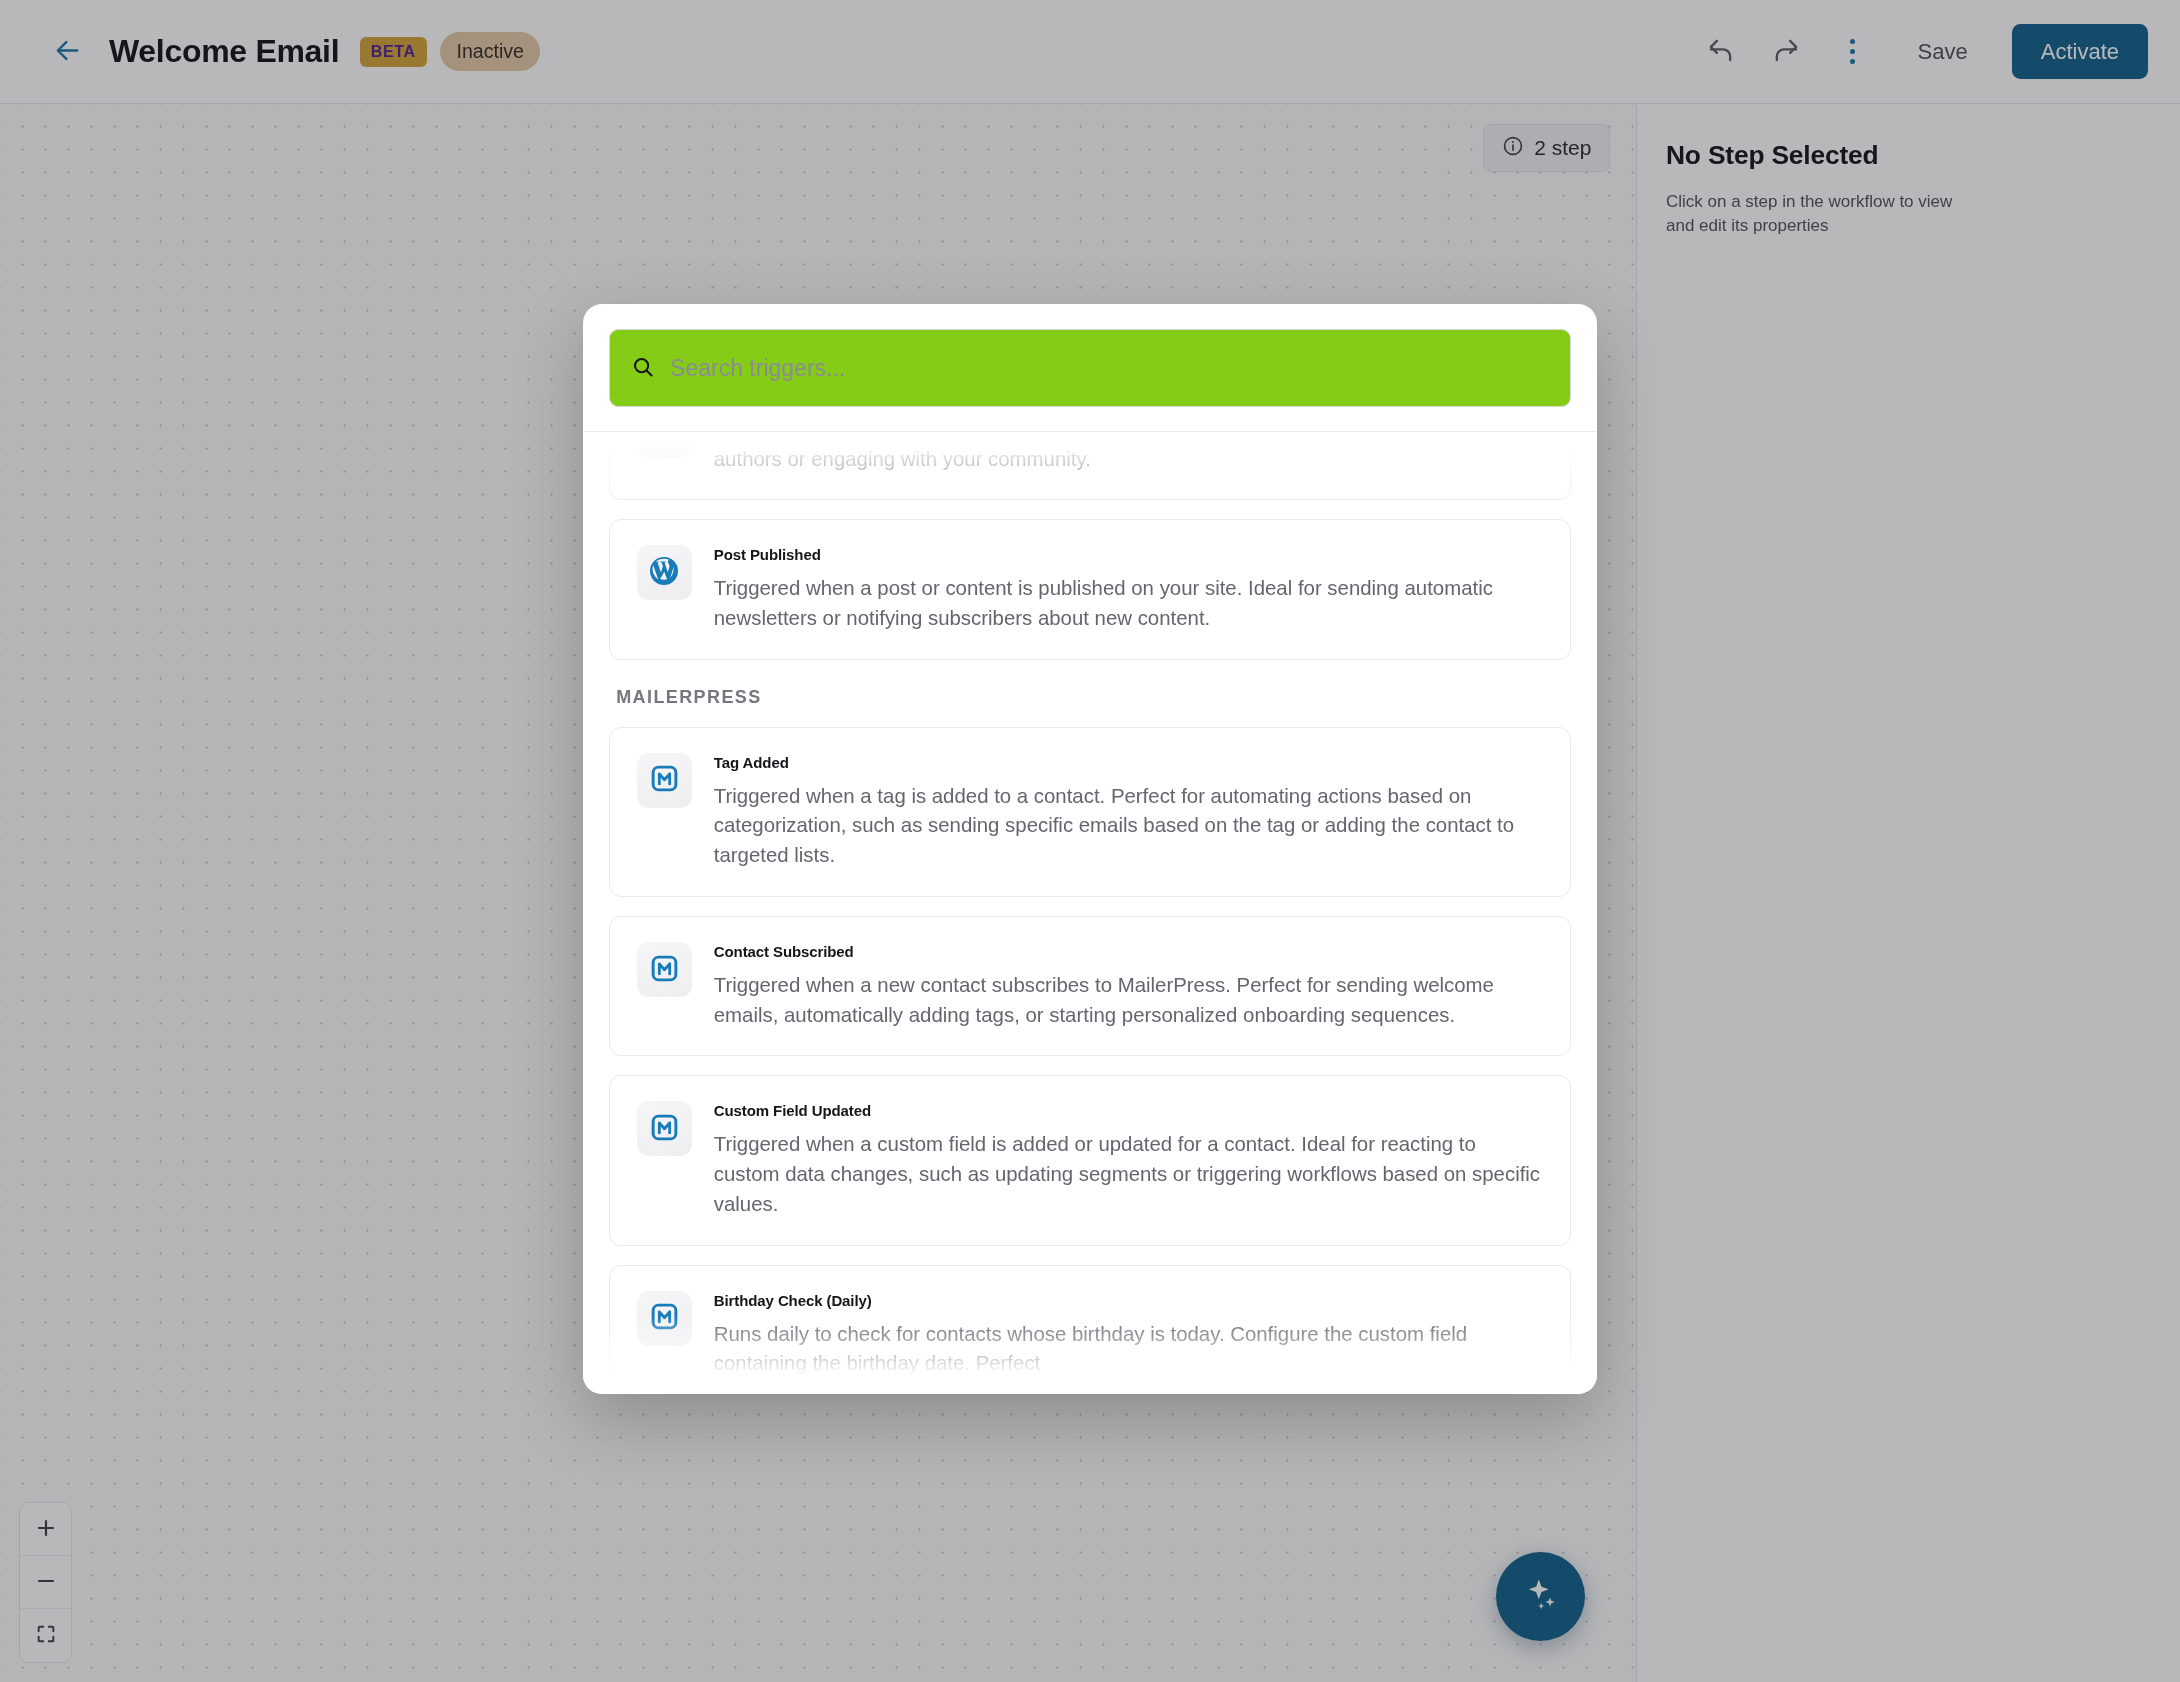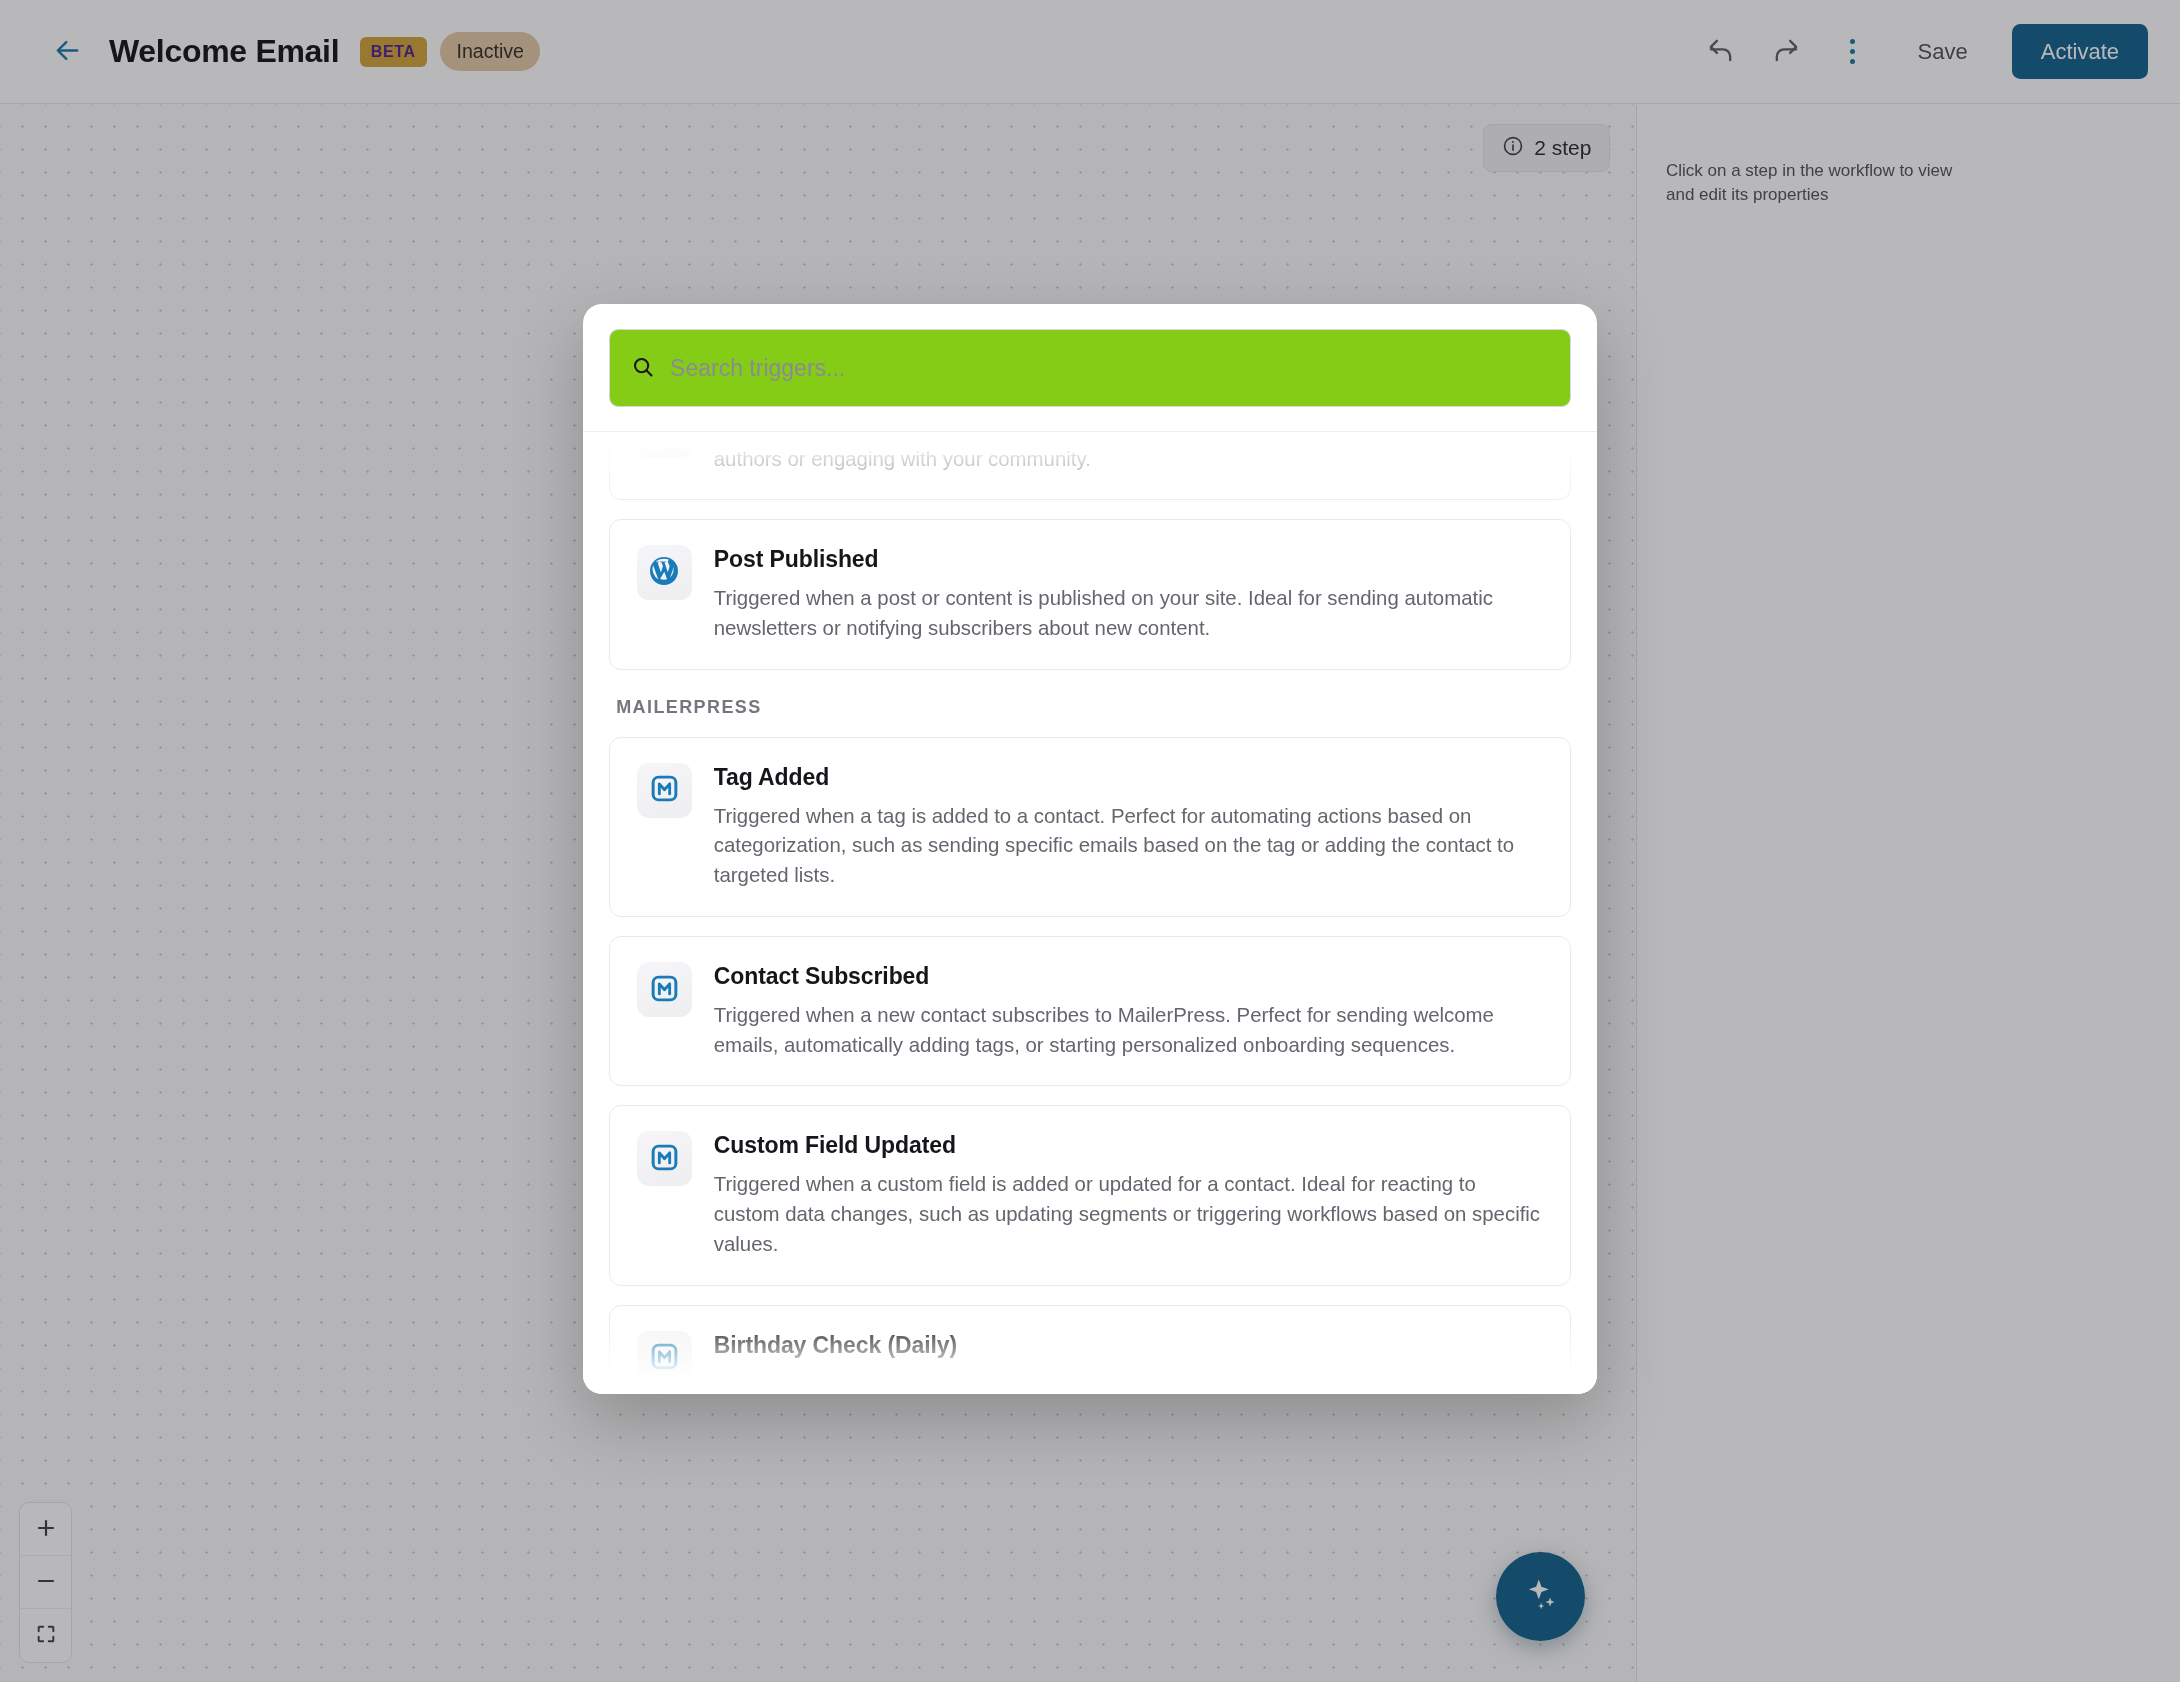--- a/index.html
+++ b/index.html
@@ -188,21 +188,21 @@
   }
   .trigger-card:first-child { margin-top: -55px; }
   .tile {
     flex: 0 0 auto; width: 55px; height: 55px;
     border-radius: 12px;
     background: linear-gradient(160deg,#f6f6f8,#eeeef1);
     display: flex; align-items: center; justify-content: center;
   }
   .trigger-text { flex: 1 1 auto; padding-top: 0.9px; }
   .trigger-name {
-    font-size: 23px; font-weight: 700; color: #15151a;
+    font-size: 15px; font-weight: 700; color: #15151a;
     letter-spacing: -0.1px;
   }
   .trigger-desc {
     margin-top: 11px; font-size: 20.4px; line-height: 1.46; color: #65656f;
     max-width: 839px;
   }
   .section-label {
     font-size: 18px; font-weight: 700; letter-spacing: 1.4px;
     color: #76767f; margin: 27px 0 19px 6.8px;
   }
@@ -302,20 +302,21 @@
               <path d="M11 2.6l1.55 4.25L16.8 8.4l-4.25 1.55L11 14.2 9.45 9.95 5.2 8.4l4.25-1.55z"></path>
               <path d="M17.6 13.1l.72 1.95 1.95.72-1.95.72-.72 1.95-.72-1.95-1.95-.72 1.95-.72z"></path>
               <path d="M12.4 16.3l.5 1.35 1.35.5-1.35.5-.5 1.35-.5-1.35-1.35-.5 1.35-.5z"></path>
             </svg>
         </span>
       </button>
     </div>
 
     <div class="rightpanel">
       <div class="panel-body">
+        <div class="panel-title">No Step Selected</div>
         <div class="panel-desc">Click on a step in the workflow to view and edit its properties</div>
       </div>
     </div>
   </div>
 </div>
 
 <div class="overlay"></div>
 
 <div class="modal">
 

